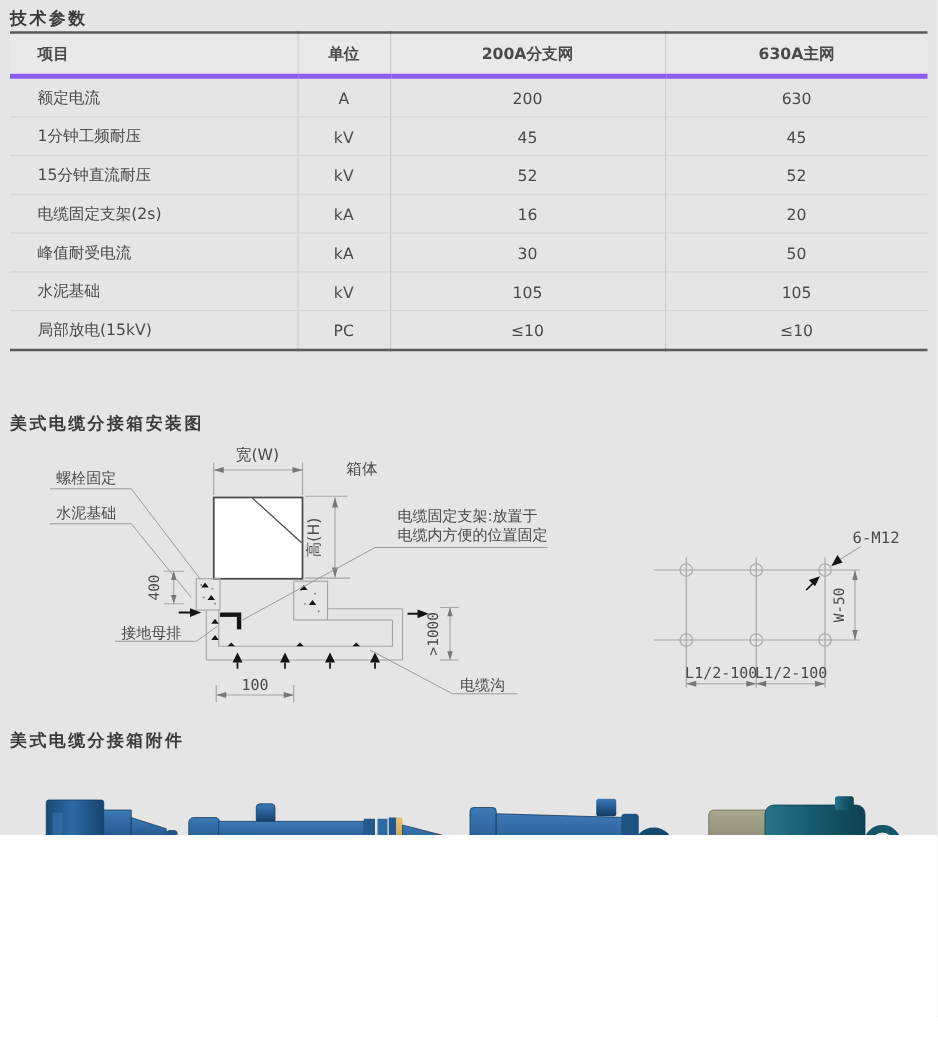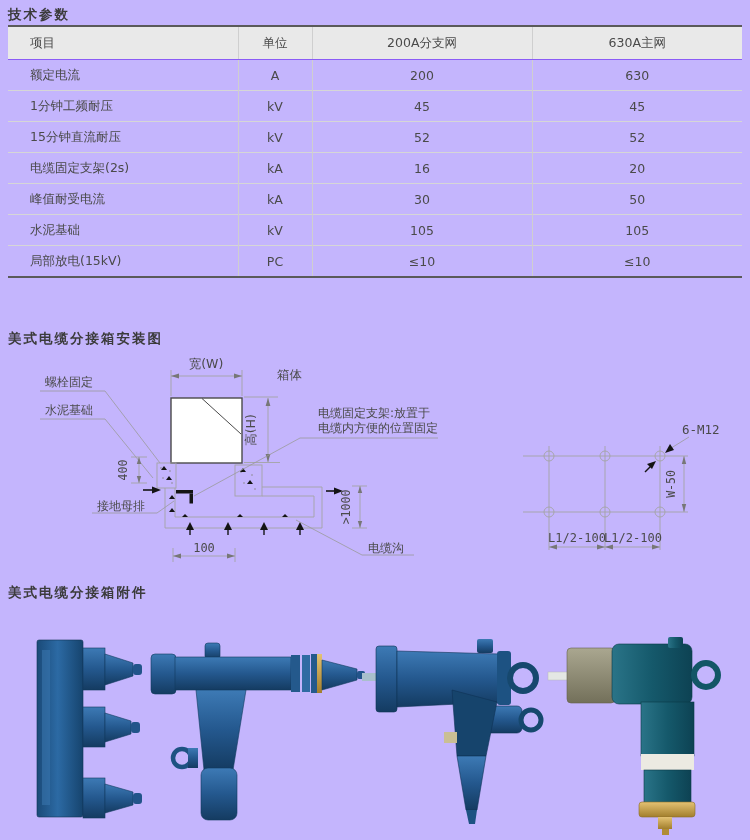--- a/index.html
+++ b/index.html
@@ -1,24 +1,24 @@
 <!DOCTYPE html>
 <html><head>
 <meta charset="utf-8">
 <style>
   html,body{margin:0;padding:0;background:#fff;}
-  .page{position:relative;width:750px;height:840px;background:#c4b5fd;overflow:hidden;
+  .page{position:relative;width:750px;height:668px;background:#e5e5e5;overflow:hidden;
         font-family:"DejaVu Sans","Liberation Sans",sans-serif;color:#4a4a4a;}
   .sec-title{position:absolute;left:8px;font-size:13.5px;font-weight:bold;color:#3b3b3b;letter-spacing:2px;}
   #title-params{top:6px;}
   #title-install{top:330px;}
   #title-access{top:584px;}
   table.params{position:absolute;left:8px;top:25px;width:734px;border-collapse:collapse;table-layout:fixed;
       border-top:2px solid #5a5a5a;border-bottom:2px solid #5a5a5a;font-size:12.5px;color:#4a4a4a;}
-  table.params th{height:30px;background:#e9e9e9;font-weight:normal;border-bottom:1px solid #8b5cf6;}
+  table.params th{height:30px;background:#e9e9e9;font-weight:bold;border-bottom:4px solid #8b5cf6;}
   table.params td{height:28px;border-top:1px solid #d6d6d6;text-align:center;}
   table.params th{text-align:center;}
   table.params th + th, table.params td + td{border-left:1px solid #cfcfcf;}
   table.params td:first-child, table.params th:first-child{text-align:left;padding-left:22px;}
   svg text{font-family:"DejaVu Sans","Liberation Sans",sans-serif;fill:#4a4a4a;}
   svg text.dim{font-family:"DejaVu Sans Mono","Liberation Mono",monospace;}
   .thin{stroke:#a4a4a4;stroke-width:0.9;fill:none;}
   .lead{stroke:#9a9a9a;stroke-width:0.8;fill:none;}
   .main{stroke:#4a4a4a;stroke-width:1.4;fill:#ffffff;}
   .blk{fill:#141414;}

